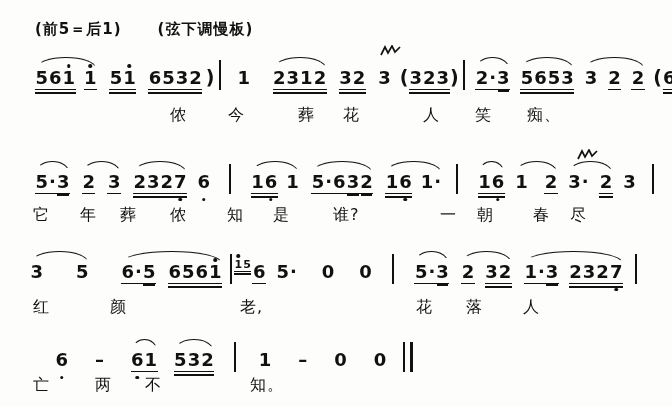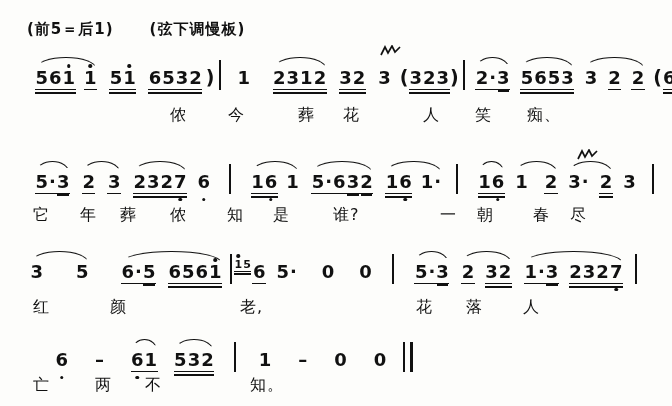--- a/index.html
+++ b/index.html
@@ -1,19 +1,19 @@
 <!DOCTYPE html>
 <html><head>
 <meta charset="utf-8">
 <style>
   html,body{margin:0;padding:0;background:#888;}
   #page{position:relative;width:672px;height:406px;background:#fdfdfb;overflow:hidden;
         font-family:"DejaVu Sans","Liberation Sans",sans-serif;color:#111;}
   
-  #header{position:absolute;left:27px;top:20px;font-size:15px;font-weight:bold;
+  #header{position:absolute;left:35px;top:20px;font-size:15px;font-weight:bold;
           letter-spacing:1px;white-space:nowrap;}
   #header .mode{margin-left:36px;}
   
   .music-line{position:absolute;height:36px;display:flex;align-items:flex-end;white-space:nowrap;}
   .grp{position:relative;display:inline-flex;align-items:flex-end;}
   .grp.slur::before{content:"";position:absolute;left:1px;right:1px;top:-12px;height:9px;
         border:1.6px solid #111;border-color:#111 transparent transparent transparent;
         border-radius:50% 50% 0 0 / 100% 100% 0 0;}
   .trillmark{position:absolute;top:-24px;left:20%;line-height:0;}
   .tok{display:inline-flex;font-size:18px;font-weight:bold;line-height:1;padding-bottom:3px;}

